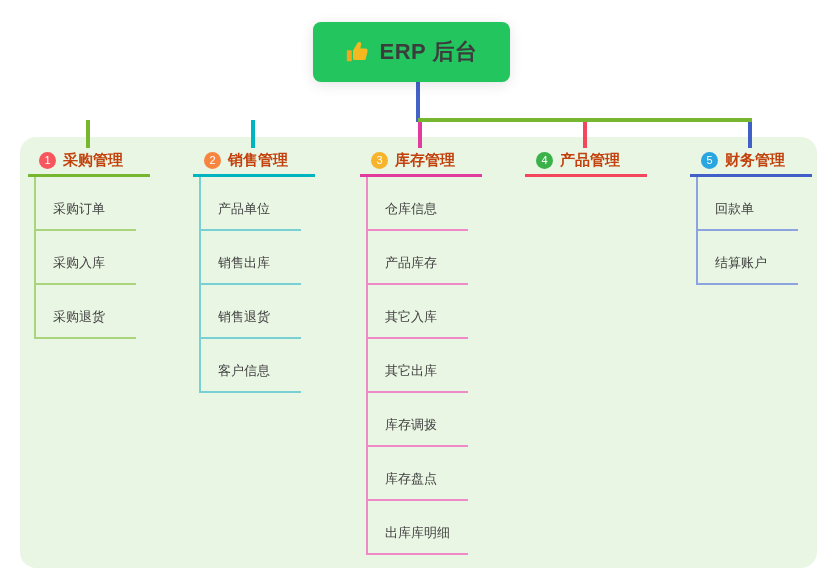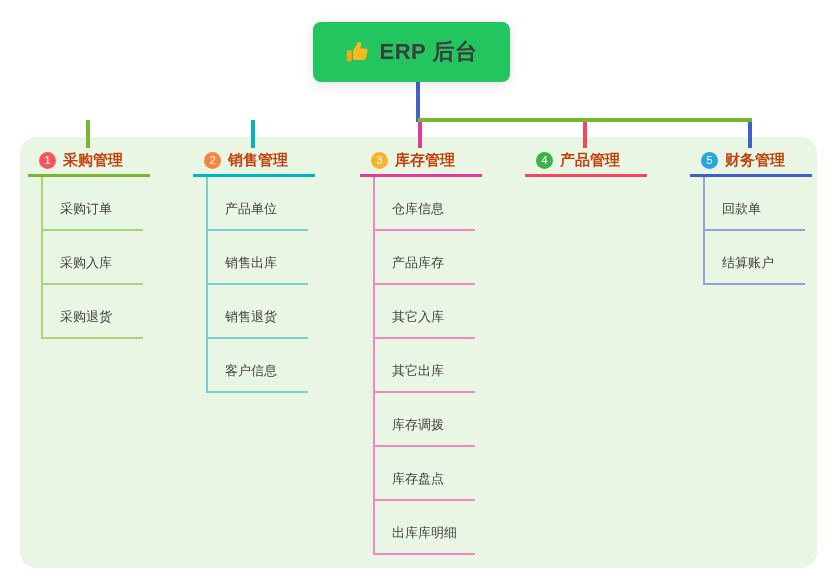--- a/index.html
+++ b/index.html
@@ -91,21 +91,21 @@
     flex: 0 0 17px;
   }
   .branch-title {
     font-size: 15px;
     font-weight: bold;
     color: #c2410c;
     white-space: nowrap;
   }
 
   .children {
-    margin-left: 13px;
+    margin-left: 6px;
     border-left: 2px solid var(--lc);
   }
   .child-row {
     height: 54px;
     display: flex;
     align-items: flex-end;
   }
   .child-pill {
     display: inline-block;
     margin-left: -2px;            

